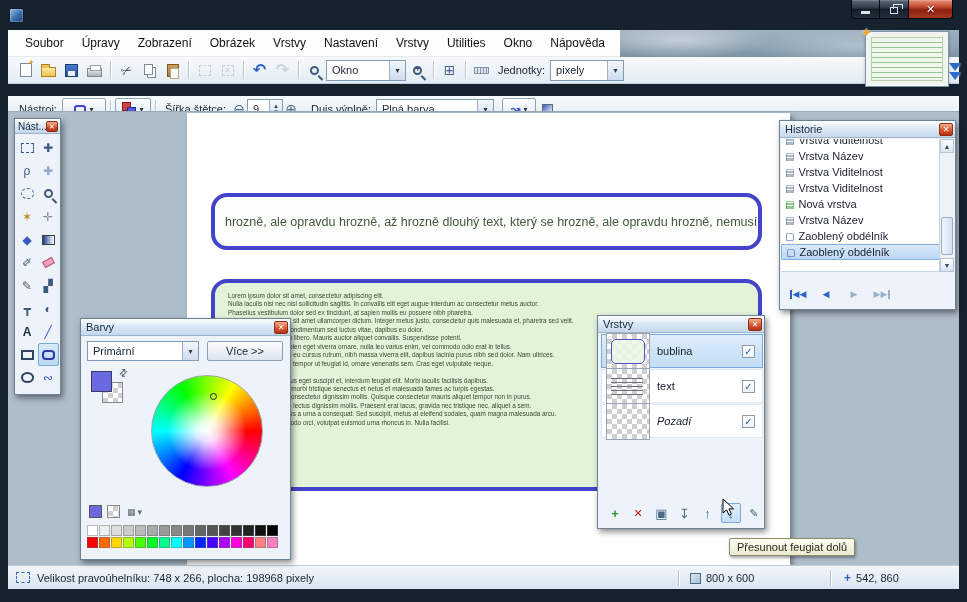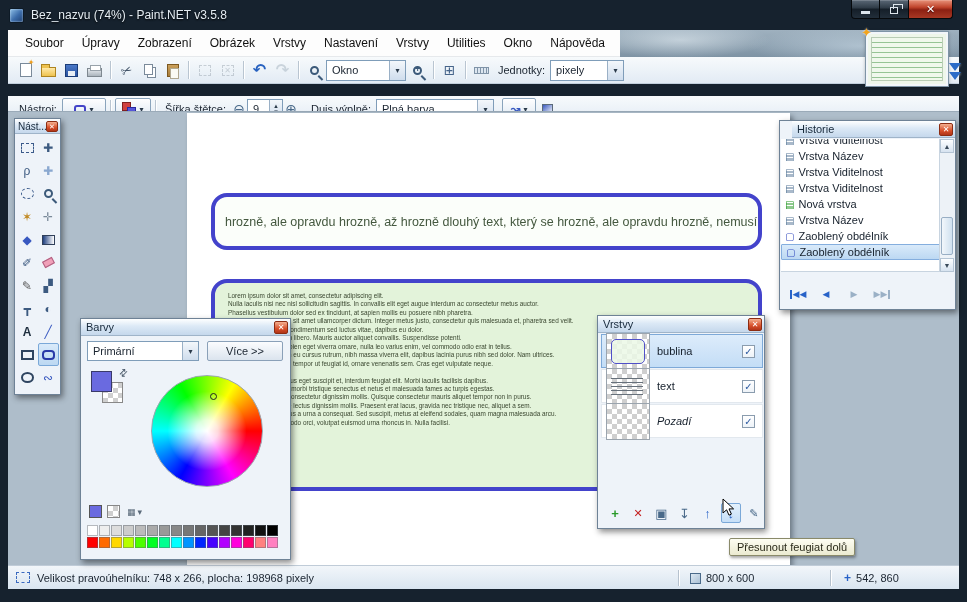--- a/index.html
+++ b/index.html
@@ -179,21 +179,21 @@
   .lbtn { width:21px; height:20px; display:flex; align-items:center; justify-content:center; font-size:13px; }
   .lbtn.hot { border:1px solid #7aa8d8; border-radius:2px; background:linear-gradient(#e4f1fc,#c6dff7); }
   .g-add { color:#2a9a2a; font-weight:bold; }
   .g-del { color:#c42020; font-weight:bold; font-size:11px; }
   .g-dup { color:#4a6a8a; }
   .g-merge { color:#4a6a8a; }
   .g-up, .g-down { color:#2862c8; font-weight:bold; }
   .g-prop { color:#4a6a8a; font-size:11px; }
 
   
-  .p-history { left:779px; top:120px; width:177px; height:190px;padding-left:12px; }
+  .p-history { left:779px; top:120px; width:177px; height:190px; }
   .hlist { position:absolute; left:1px; right:1px; top:18px; height:133px; overflow:hidden; background:#fff; border-bottom:1px solid #c8d4e0; }
   .hrow { height:16px; display:flex; align-items:center; padding-left:4px; gap:4px; white-space:nowrap; width:160px; }
   .hrow:first-child { margin-top:-7px; }
   .hrow.sel { background:linear-gradient(#d9eafa,#bcd8f2); border:1px solid #84aede; border-radius:1px; }
   .h-ic { font-size:10px; color:#5a7a9a; flex:none; }
   .h-ic.shape { color:#3a50c0; font-weight:bold; }
   .htext { font-size:11px; color:#16202c; }
   .vscroll { position:absolute; right:1px; top:18px; width:15px; height:133px; background:#edf2f7; border-left:1px solid #c8d4e0; }
   .varr { height:14px; display:flex; align-items:center; justify-content:center; font-size:7px; color:#3a4a5a;
     background:linear-gradient(#fdfeff,#d7e3f0); border:1px solid #b4c4d4; }
@@ -218,21 +218,20 @@
   .ic-size { width:11px; height:11px; border:1px solid #4a6a8a; background:linear-gradient(135deg,#dce8f2,#aac0d4); }
   .ic-cross { color:#2862c8; font-weight:bold; font-size:12px; }
 </style>
 </head>
 <body>
 
 <div class="win">
 
   <div class="abs titlebar">
     <div class="app-icon"></div>
-    <span class="win-title">Bez_nazvu (74%) - Paint.NET v3.5.8</span>
     <div class="winbtns">
       <div class="wb min">
           <span class="glyph-min"></span>
         </div>
       <div class="wb max">
           <span class="glyph-restore"></span>
         </div>
       <div class="wb close">
           <span class="glyph-close">✕</span>
         </div>

